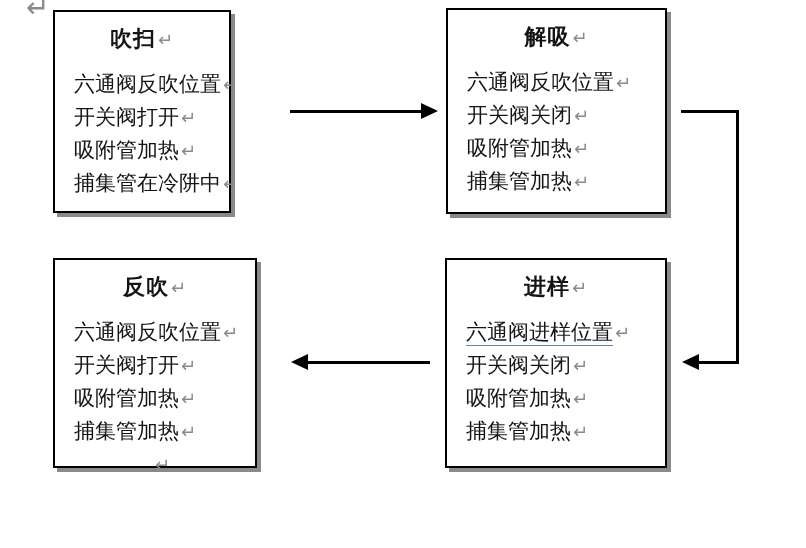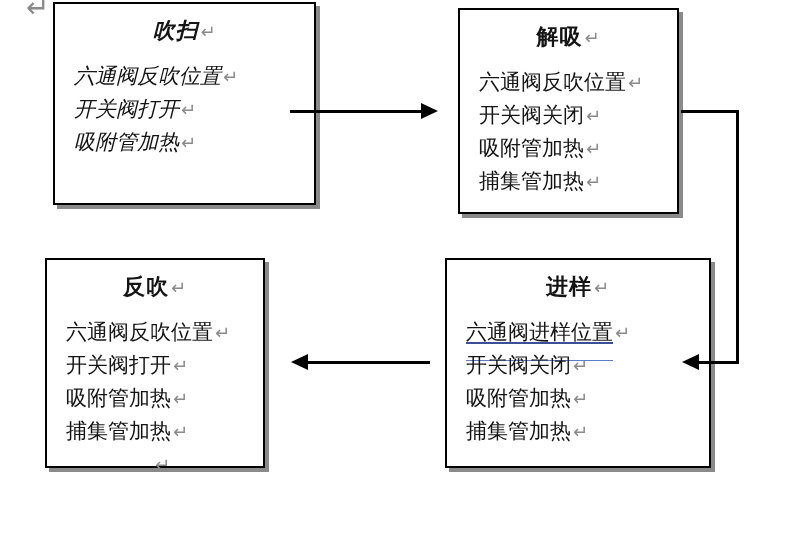--- a/index.html
+++ b/index.html
@@ -13,71 +13,72 @@
   .box-title { margin-top:12px; text-align:center; font-size:22px; font-weight:bold; letter-spacing:1px; }
   .box-body { margin:9px 6px 0 19px; font-size:21px; line-height:43px; white-space:nowrap; }
   .bline { height:33px; }
   .center-line { text-align:center; height:24px; }
 
   
   .rm { font-family:"DejaVu Sans",sans-serif; color:#8a8a8a; font-size:18px; margin-left:2px; font-weight:normal; }
   .page-rm { position:absolute; left:26px; top:-9px; font-size:28px; color:#8a8a8a; font-family:"DejaVu Sans",sans-serif; }
 
   
-  .u { text-decoration:underline; text-decoration-color:#3c4f96; text-underline-offset:3px;
-       border-bottom:1px solid #5f7cc9; padding-bottom:16px; }
+  .u { text-decoration-color:#3c4f96; text-underline-offset:3px;
+       border-bottom:1px solid #5f7cc9; padding-bottom:1px; }
 
   
   .aline { position:absolute; background:#000; }
   .ahead { position:absolute; width:0; height:0; }
   .ahead.right { border-left:17px solid #000; border-top:8px solid transparent; border-bottom:8px solid transparent; }
   .ahead.left  { border-right:17px solid #000; border-top:8px solid transparent; border-bottom:8px solid transparent; }
 
   
   .caption { position:absolute; left:0; right:0; top:497px; text-align:center; font-size:24px; color:#141414; }
   .caption .rm { font-size:20px; }
 </style>
 </head>
 <body>
 
 <div class="page">
 
   <span class="page-rm">↵</span>
 
-  <div class="box" style="left:53px; top:2px; width:263px; height:203px;font-style:italic;">
+  <div class="box" style="left:53px; top:10px; width:178px; height:203px;">
     <div class="box-title"><span>吹扫</span><span class="rm">↵</span></div>
     <div class="box-body">
       <div class="bline"><span>六通阀反吹位置</span><span class="rm">↵</span></div>
       <div class="bline"><span>开关阀打开</span><span class="rm">↵</span></div>
       <div class="bline"><span>吸附管加热</span><span class="rm">↵</span></div>
+      <div class="bline"><span>捕集管在冷阱中</span><span class="rm">↵</span></div>
     </div>
   </div>
 
-  <div class="box" style="left:446px; top:8px; width:221px; height:206px;margin-left:12px;">
+  <div class="box" style="left:446px; top:8px; width:221px; height:206px;">
     <div class="box-title"><span>解吸</span><span class="rm">↵</span></div>
     <div class="box-body">
       <div class="bline"><span>六通阀反吹位置</span><span class="rm">↵</span></div>
       <div class="bline"><span>开关阀关闭</span><span class="rm">↵</span></div>
       <div class="bline"><span>吸附管加热</span><span class="rm">↵</span></div>
       <div class="bline"><span>捕集管加热</span><span class="rm">↵</span></div>
     </div>
   </div>
 
-  <div class="box" style="left:45px; top:258px; width:220px; height:210px;">
+  <div class="box" style="left:53px; top:258px; width:204px; height:210px;">
     <div class="box-title"><span>反吹</span><span class="rm">↵</span></div>
     <div class="box-body">
       <div class="bline"><span>六通阀反吹位置</span><span class="rm">↵</span></div>
       <div class="bline"><span>开关阀打开</span><span class="rm">↵</span></div>
       <div class="bline"><span>吸附管加热</span><span class="rm">↵</span></div>
       <div class="bline"><span>捕集管加热</span><span class="rm">↵</span></div>
       <div class="center-line"><span class="rm">↵</span></div>
     </div>
   </div>
 
-  <div class="box" style="left:445px; top:258px; width:266px; height:210px;">
+  <div class="box" style="left:445px; top:258px; width:222px; height:210px;">
     <div class="box-title"><span>进样</span><span class="rm">↵</span></div>
     <div class="box-body">
       <div class="bline"><span class="u">六通阀进样位置</span><span class="rm">↵</span></div>
       <div class="bline"><span>开关阀关闭</span><span class="rm">↵</span></div>
       <div class="bline"><span>吸附管加热</span><span class="rm">↵</span></div>
       <div class="bline"><span>捕集管加热</span><span class="rm">↵</span></div>
     </div>
   </div>
 
   <div class="aline" style="left:290px; top:110px; width:132px; height:3px;"></div>

